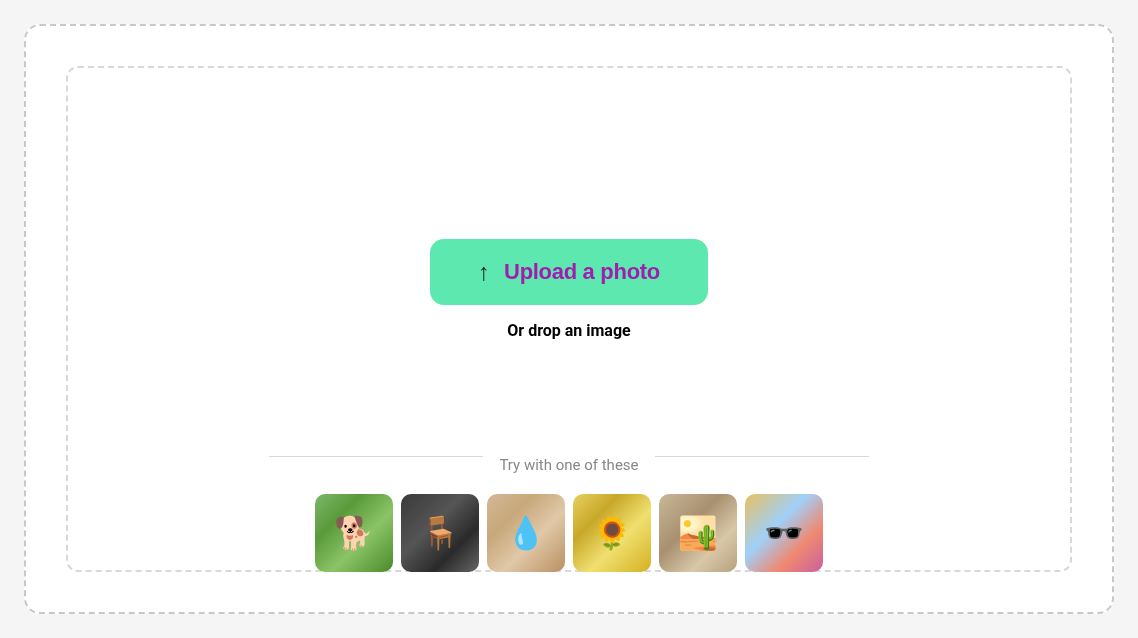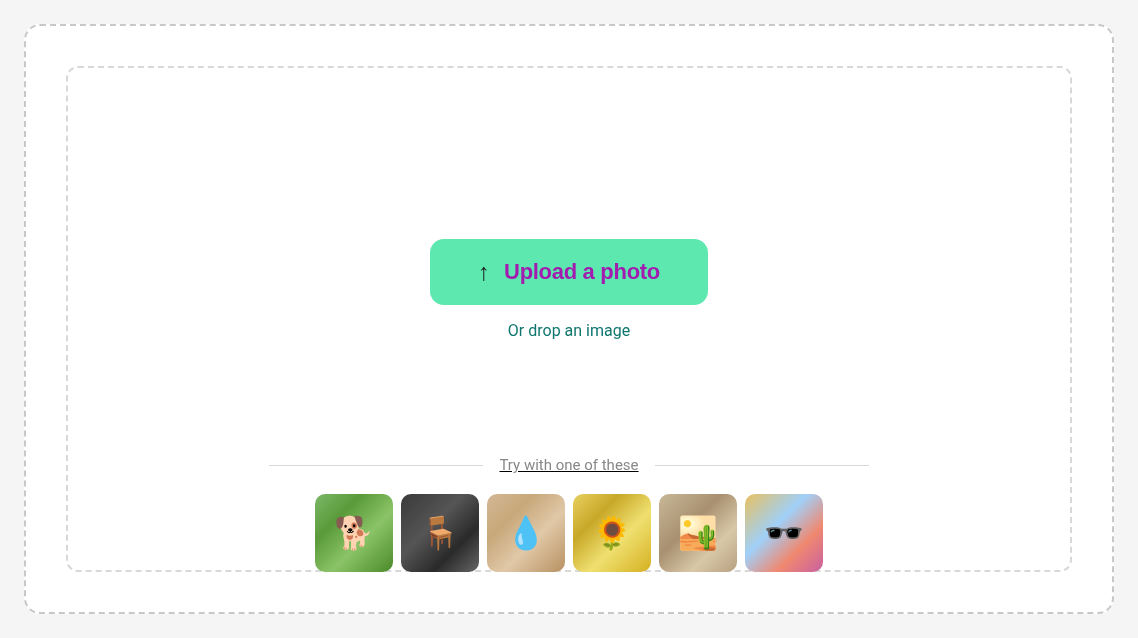--- a/index.html
+++ b/index.html
@@ -71,41 +71,39 @@
 
     .upload-label {
       font-size: 22px;
       font-weight: 700;
       color: #a21caf;
       letter-spacing: -0.3px;
     }
 
     .drop-text {
       font-size: 16px;
-      color: #0f766e;
-      font-weight: 400;
+      color: #000000;
+      font-weight: 700;
     }
 
     .try-section {
       display: flex;
       flex-direction: column;
       align-items: center;
       gap: 20px;
       position: absolute;
       bottom: 40px;
       width: calc(100% - 80px);
     }
 
     .try-divider-row {
       display: flex;
-      align-items: center;
       width: 100%;
       max-width: 600px;
       gap: 16px;
-      text-decoration: underline;
     }
 
     .divider-line {
       flex: 1;
       height: 1px;
       background: #d8d8d8;
     }
 
     .try-label {
       font-size: 15px;

